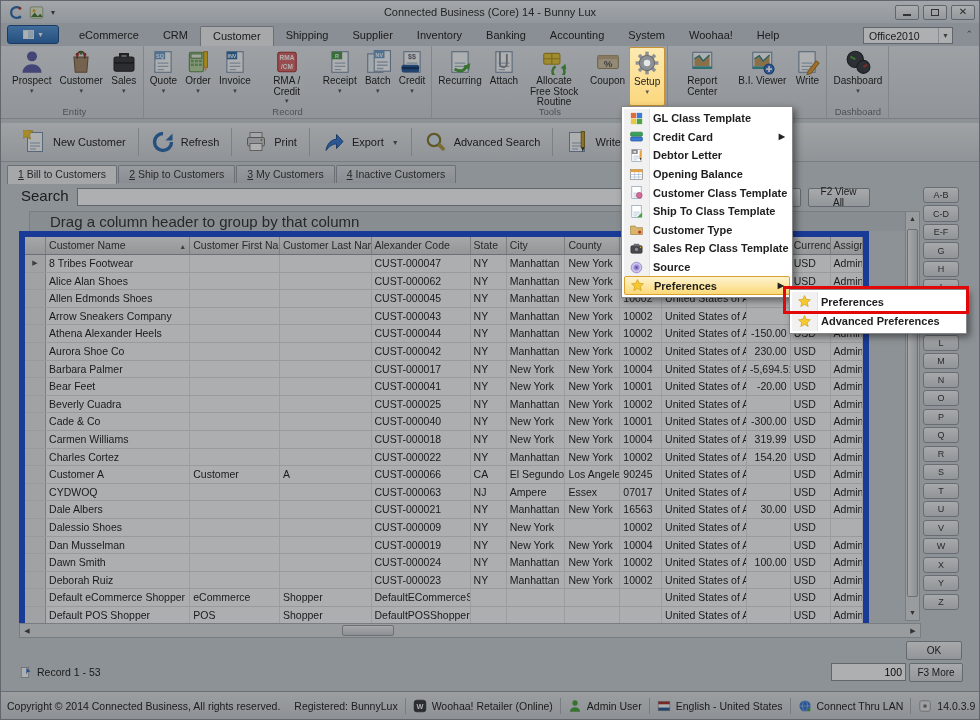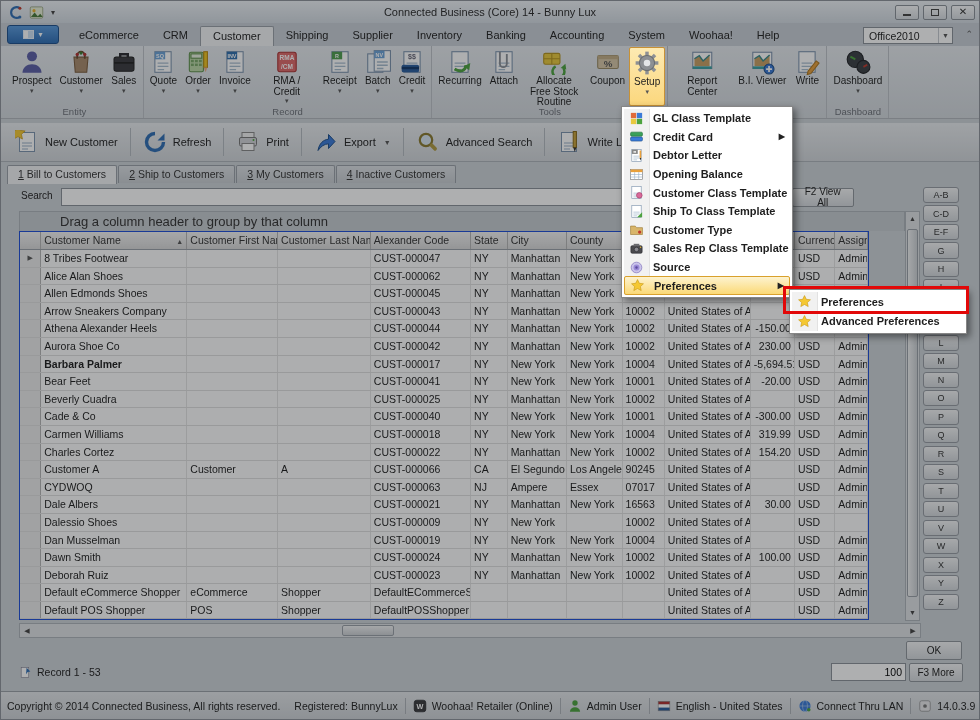--- a/index.html
+++ b/index.html
@@ -52,49 +52,49 @@
   .rbtn{display:flex;flex-direction:column;align-items:center;padding:2px 4px 0;
         max-width:64px;min-width:34px;height:59px;font-size:10px;line-height:10.5px;
         text-align:center;border-radius:2px;overflow:hidden}
   .rbtn .ic{width:26px;height:26px;margin-bottom:1px}
   .rbtn .arrow{font-size:7px;color:#555;line-height:7px}
   .rbtn.hl{background:linear-gradient(#fdeab2,#fbd77d);border:1px solid #c79136;
            position:relative;z-index:60}
 
   
   #toolbar{position:absolute;left:0;top:122px;right:0;height:39px;display:flex;align-items:center;
-           background:linear-gradient(#e9ecef,#d2d6da);border-bottom:1px solid #aeb3b9;padding-left:4px}
+           background:linear-gradient(#e9ecef,#d2d6da);border-bottom:1px solid #aeb3b9;padding-left:12px}
   .t2btn{display:flex;align-items:center;gap:6px;padding:0 10px;height:32px;font-size:11px;color:#222}
   .t2btn .ic{width:24px;height:24px}
   .t2sep{width:1px;height:28px;background:#b4b9bf;margin:0 2px}
   .t2btn .da{font-size:7px;color:#555;margin-left:2px}
 
   
   #viewtabs{position:absolute;left:6px;top:163px;right:0;height:19px;display:flex;align-items:flex-end}
   .vtab{padding:2px 10px 3px;font-size:10.5px;border:1px solid #9aa0a8;border-bottom:none;
         background:linear-gradient(#dde1e5,#c8cdd2);margin-right:1px;border-radius:2px 2px 0 0;color:#333}
   .vtab.active{background:#f2f3f5;position:relative;top:1px;padding-bottom:4px}
   .vtab u{text-decoration:underline}
 
   
   .searchrow{position:absolute;left:12px;top:185px;height:22px;display:flex;align-items:center}
-  .search-label{font-size:10px;margin:0 8px 4px 8px;color:#222}
+  .search-label{font-size:15px;margin:0 8px 4px 8px;color:#222}
   .search-input{width:668px;height:18px;border:1px solid #8a9098;background:#fff;font-size:10.5px;
                 font-family:"Liberation Sans",sans-serif;padding:0 3px}
   .btn{height:19px;border:1px solid #8f959c;border-radius:2px;font-size:10px;color:#222;
        background:linear-gradient(#f5f6f7,#d5d9dd);display:flex;align-items:center;justify-content:center}
   .btn-go{width:46px;margin-left:10px}
   .btn-viewall{width:62px;margin-left:7px}
 
-  .groupbar{position:absolute;left:18px;top:210px;width:886px;height:20px;
+  .groupbar{position:absolute;left:28px;top:210px;width:886px;height:20px;
             border:1px solid #aeb3b9;border-bottom:none;background:#c6cbd0;
-            font-size:13px;color:#333;display:flex;align-items:center;padding-left:40px}
+            font-size:15px;color:#333;display:flex;align-items:center;padding-left:20px}
 
   
-  #grid{position:absolute;left:18px;top:230px;width:850px;background:#fff;border:1px solid #1d4ed8}
+  #grid{position:absolute;left:18px;top:230px;width:850px;background:#fff;border:6px solid #1d4ed8}
   .g-head{display:flex;height:18px;background:linear-gradient(#f4f4f4,#d9d9d9);
           border-bottom:1px solid #9aa0a8}
   .g-hcell{font-size:10.5px;color:#333;padding:0 3px;line-height:17px;border-right:1px solid #b5b5b5;
            white-space:nowrap;overflow:hidden;position:relative}
   .g-hcell .sort{position:absolute;right:3px;top:1px;font-size:7px;color:#555}
   .g-row{display:flex;height:17.6px;border-bottom:1px solid #e0e0e0;background:#fdfdfd}
   .g-cell{font-size:10.5px;padding:0 3px;line-height:17px;border-right:1px solid #e4e4e4;
           white-space:nowrap;overflow:hidden}
   .g-cell.sel{background:#ececec;border-right:1px solid #b5b5b5;text-align:center;
               font-size:7px;color:#555;line-height:16px}
@@ -696,21 +696,21 @@
         <div class="g-cell" style="width: 62px;">Manhattan</div>
         <div class="g-cell" style="width: 58px;">New York</div>
         <div class="g-cell" style="width: 44px;">10002</div>
         <div class="g-cell" style="width: 90px;">United States of America</div>
         <div class="g-cell num" style="width: 46px;">230.00</div>
         <div class="g-cell" style="width: 42px;">USD</div>
         <div class="g-cell" style="width: 34px;">Admin User</div>
       </div>
       <div class="g-row">
         <div class="g-cell sel" style="width: 22px;"></div>
-        <div class="g-cell" style="width: 153px; font-weight: bold;">Barbara Palmer</div>
+        <div class="g-cell" style="width: 153px;">Barbara Palmer</div>
         <div class="g-cell" style="width: 95px;"></div>
         <div class="g-cell" style="width: 97px;"></div>
         <div class="g-cell" style="width: 105px;">CUST-000017</div>
         <div class="g-cell" style="width: 38px;">NY</div>
         <div class="g-cell" style="width: 62px;">New York</div>
         <div class="g-cell" style="width: 58px;">New York</div>
         <div class="g-cell" style="width: 44px;">10004</div>
         <div class="g-cell" style="width: 90px;">United States of America</div>
         <div class="g-cell num" style="width: 46px;">-5,694.51</div>
         <div class="g-cell" style="width: 42px;">USD</div>

